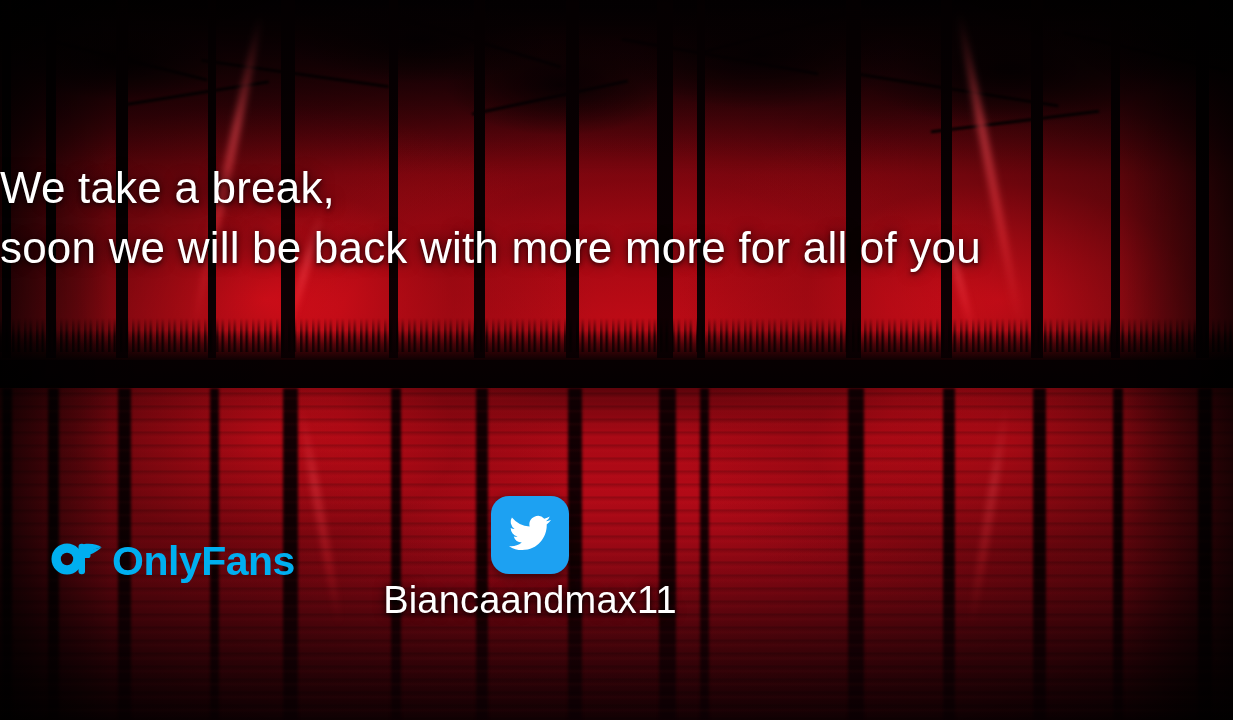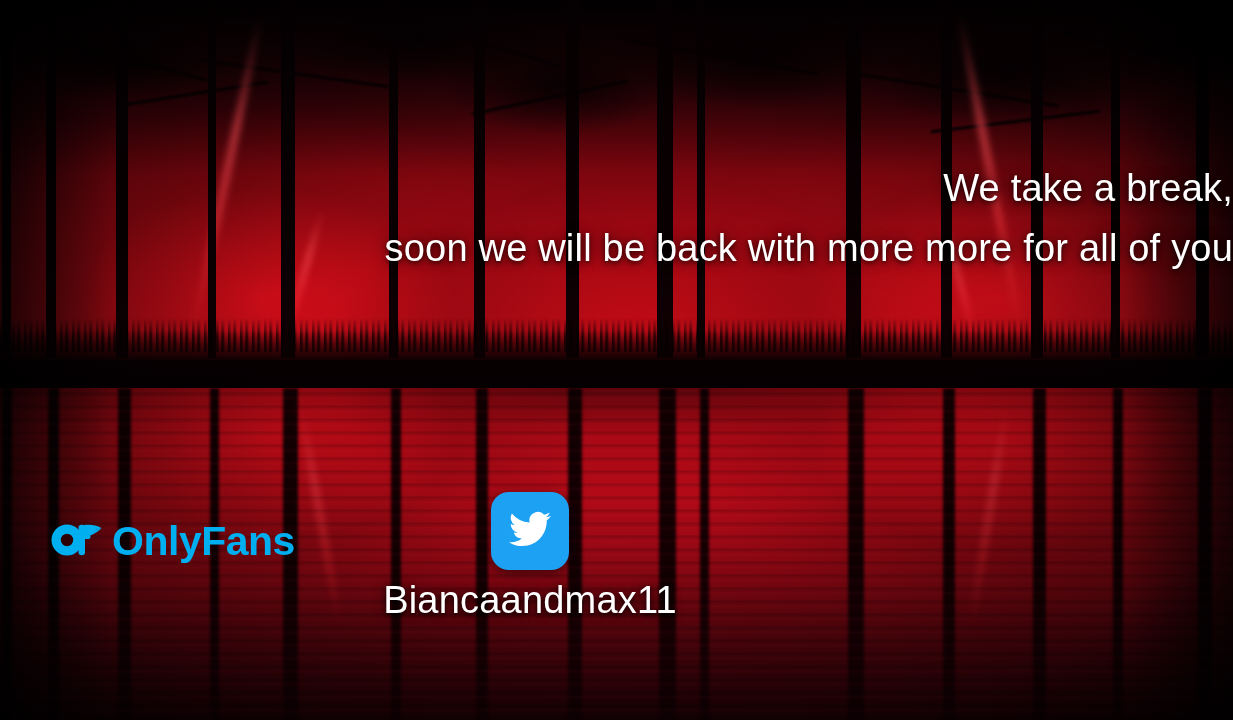--- a/index.html
+++ b/index.html
@@ -164,23 +164,23 @@
   
   .content {
     position: absolute;
     inset: 0;
   }
 
   .headline {
     position: absolute;
     left: 0; top: 158px;
     width: 1233px;
-    text-align: right;
+    text-align: left;
     color: #fff;
-    font-size: 38px;
+    font-size: 44px;
     line-height: 60px;
     font-weight: 400;
     letter-spacing: 0.2px;
     text-shadow: 0 0 14px rgba(0,0,0,0.75), 0 2px 4px rgba(0,0,0,0.6);
     white-space: nowrap;
   }
   .headline .l2 { display: block; }
 
   
   .socials {
@@ -189,21 +189,21 @@
     width: 1233px;
     height: 160px;
   }
   .social {
     position: absolute;
     text-align: center;
   }
   .social .mark {
     height: 86px;
     display: flex;
-    align-items: flex-start;
+    align-items: center;
     justify-content: center;
   }
   .social .handle {
     color: #fff;
     font-size: 38px;
     line-height: 44px;
     font-weight: 400;
     letter-spacing: 0.2px;
     white-space: nowrap;
     text-shadow: 0 0 12px rgba(0,0,0,0.8), 0 2px 4px rgba(0,0,0,0.7);

